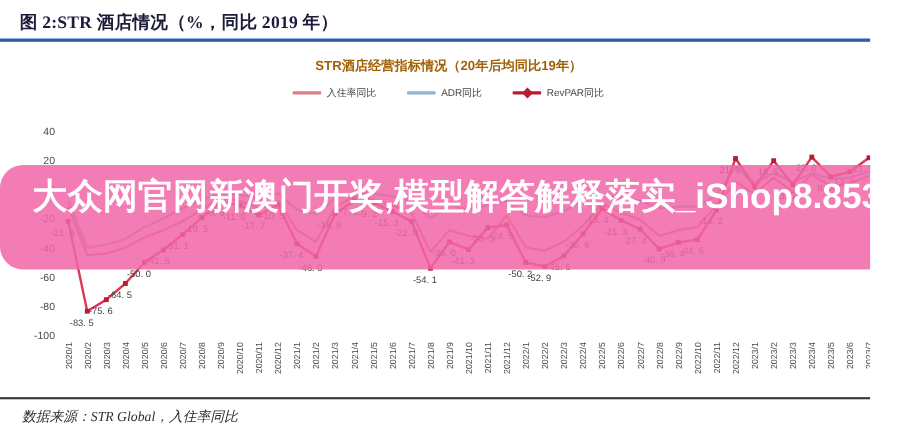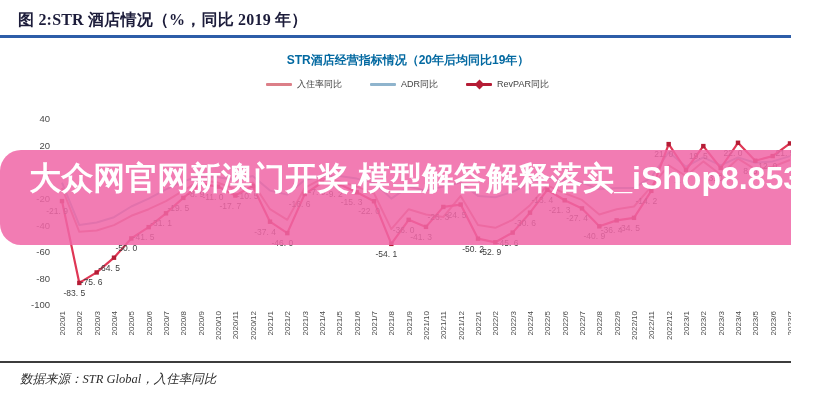--- a/index.html
+++ b/index.html
@@ -10,21 +10,21 @@
   .report-title{
     position:absolute;left:18px;top:10px;
     font-family:"Liberation Serif",serif;
     font-weight:bold;font-size:16px;color:#1c1c3a;letter-spacing:0.2px;
   }
   .title-rule{
     position:absolute;left:0;top:35px;width:815px;height:3px;background:#2d5da8;
   }
   .chart-title{
     position:absolute;left:408px;top:52px;transform:translateX(-50%);
-    font-size:12px;font-weight:bold;color:#0369a1;white-space:nowrap;
+    font-size:12px;font-weight:bold;color:#a16207;white-space:nowrap;
   }
   .legend{
     position:absolute;left:0;top:78px;width:815px;
     display:flex;justify-content:center;align-items:center;gap:28px;text-align:right;
   }
   .legend-item{display:flex;align-items:center;gap:5px;}
   .legend-swatch{position:relative;width:26px;height:3px;border-radius:1px;}
   .legend-diamond{
     position:absolute;left:10px;top:-2px;width:7px;height:7px;transform:rotate(45deg);
   }

